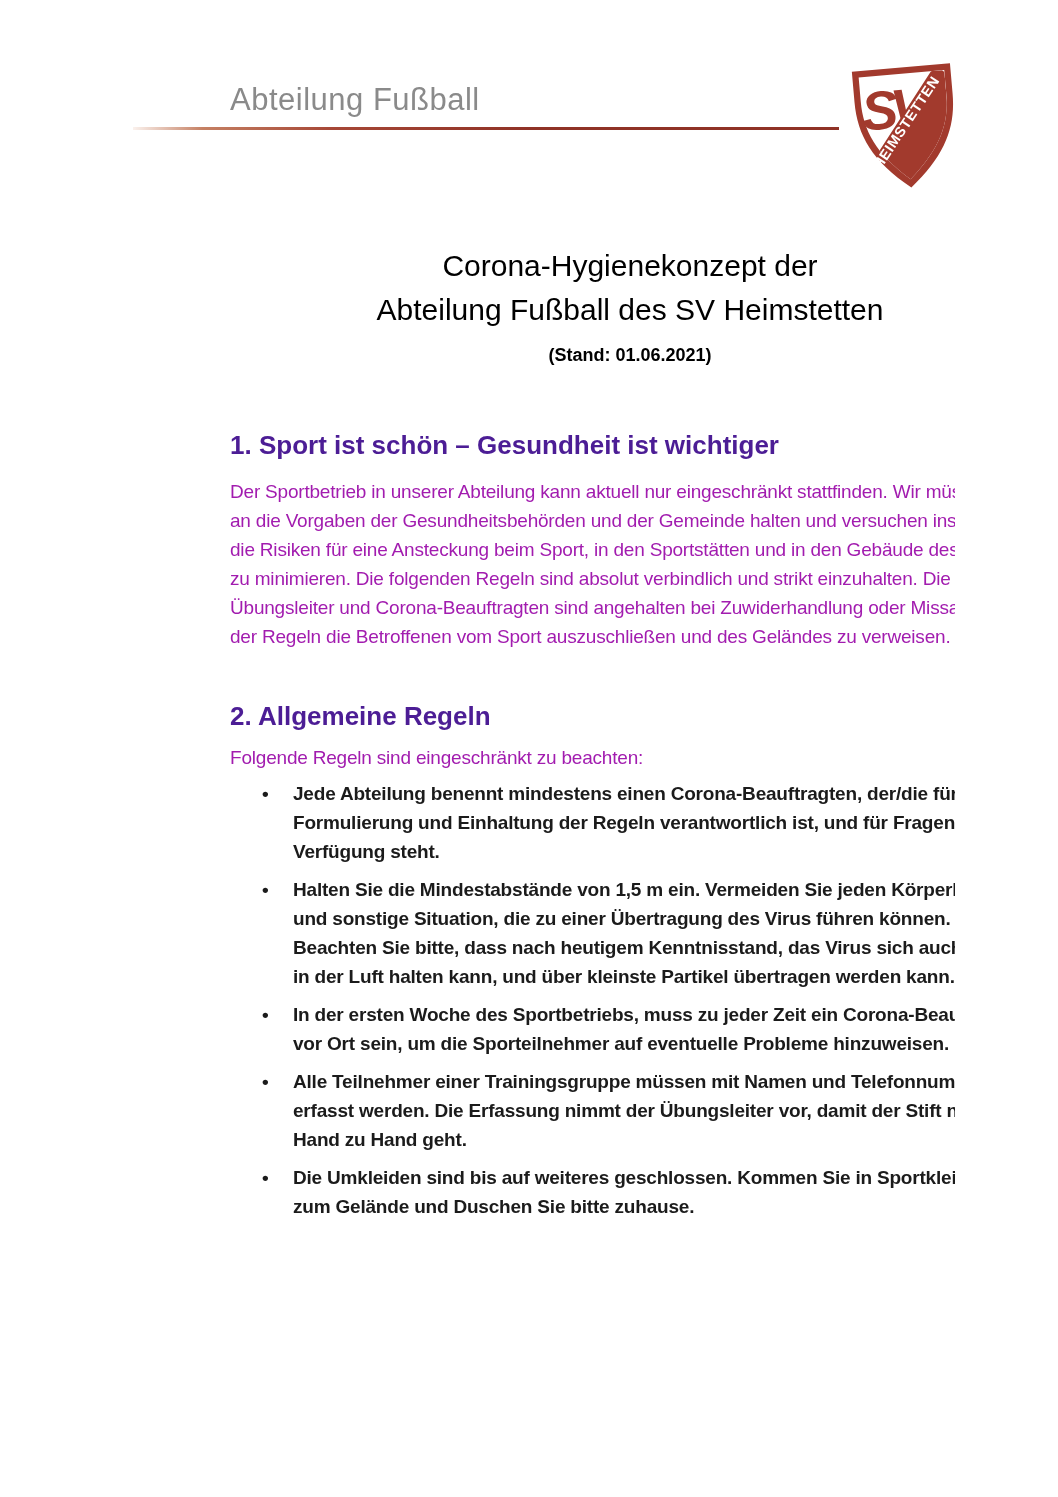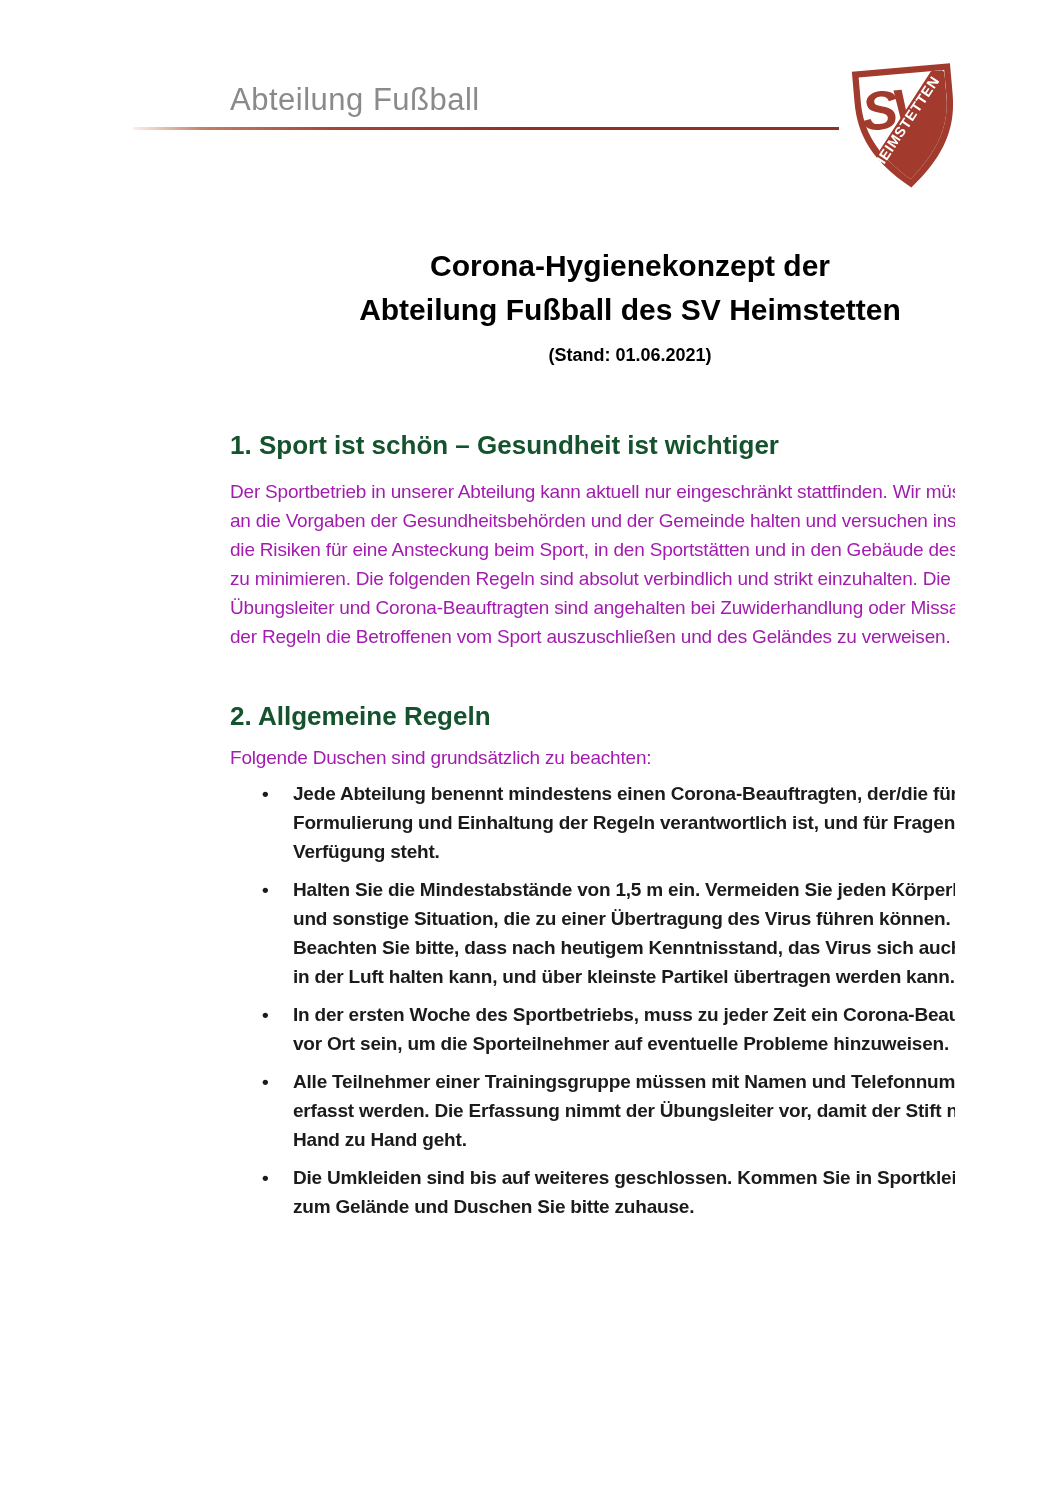--- a/index.html
+++ b/index.html
@@ -49,29 +49,29 @@
   .logo-box svg { display:block; }
 
   
   .doc {
     position:absolute;
     left:127px; top:0;
     width:800px;
     color:#1b1b1b;
   }
   .title-block { padding-top:244px; text-align:center; color:#000; }
-  .title-line { font-size:30px; line-height:44px; font-weight:700; }
+  .title-line { font-size:30px; line-height:44px; font-weight:400; }
   .title-stand { font-size:18px; line-height:46px; font-weight:700; }
 
   .section-heading {
     margin-top:50px;
     font-size:26px;
     line-height:34px;
     font-weight:700;
-    color:#14532d;
+    color:#4c1d95;
   }
   .section-heading.second { margin-top:48px; }
 
   .body-text {
     margin-top:15px;
     font-size:19px;
     line-height:29px;
     letter-spacing:-0.2px;
     color:#a21caf;
   }
@@ -140,21 +140,21 @@
       <div class="title-line">Abteilung Fußball des SV Heimstetten</div>
       <div class="title-stand">(Stand: 01.06.2021)</div>
     </div>
 
     <h2 class="section-heading">1. Sport ist schön – Gesundheit ist wichtiger</h2>
 
     <p class="body-text">Der Sportbetrieb in unserer Abteilung kann aktuell nur eingeschränkt stattfinden. Wir müssen uns an die Vorgaben der Gesundheitsbehörden und der Gemeinde halten und versuchen insgesamt die Risiken für eine Ansteckung beim Sport, in den Sportstätten und in den Gebäude des Vereins zu minimieren. Die folgenden Regeln sind absolut verbindlich und strikt einzuhalten. Die Übungsleiter und Corona-Beauftragten sind angehalten bei Zuwiderhandlung oder Missachtung der Regeln die Betroffenen vom Sport auszuschließen und des Geländes zu verweisen.</p>
 
     <h2 class="section-heading second">2. Allgemeine Regeln</h2>
 
-    <p class="body-text intro-text">Folgende Duschen sind grundsätzlich zu beachten:</p>
+    <p class="body-text intro-text">Folgende Regeln sind eingeschränkt zu beachten:</p>
 
     <ul class="rules">
       <li>Jede Abteilung benennt mindestens einen Corona-Beauftragten, der/die für die Formulierung und Einhaltung der Regeln verantwortlich ist, und für Fragen zur Verfügung steht.</li>
       <li>Halten Sie die Mindestabstände von 1,5 m ein. Vermeiden Sie jeden Körperkontakt und sonstige Situation, die zu einer Übertragung des Virus führen können. Beachten Sie bitte, dass nach heutigem Kenntnisstand, das Virus sich auch lange in der Luft halten kann, und über kleinste Partikel übertragen werden kann.</li>
       <li>In der ersten Woche des Sportbetriebs, muss zu jeder Zeit ein Corona-Beauftragter vor Ort sein, um die Sporteilnehmer auf eventuelle Probleme hinzuweisen.</li>
       <li>Alle Teilnehmer einer Trainingsgruppe müssen mit Namen und Telefonnummer erfasst werden. Die Erfassung nimmt der Übungsleiter vor, damit der Stift nicht von Hand zu Hand geht.</li>
       <li>Die Umkleiden sind bis auf weiteres geschlossen. Kommen Sie in Sportkleidung zum Gelände und Duschen Sie bitte zuhause.</li>
     </ul>
 
   </div>

